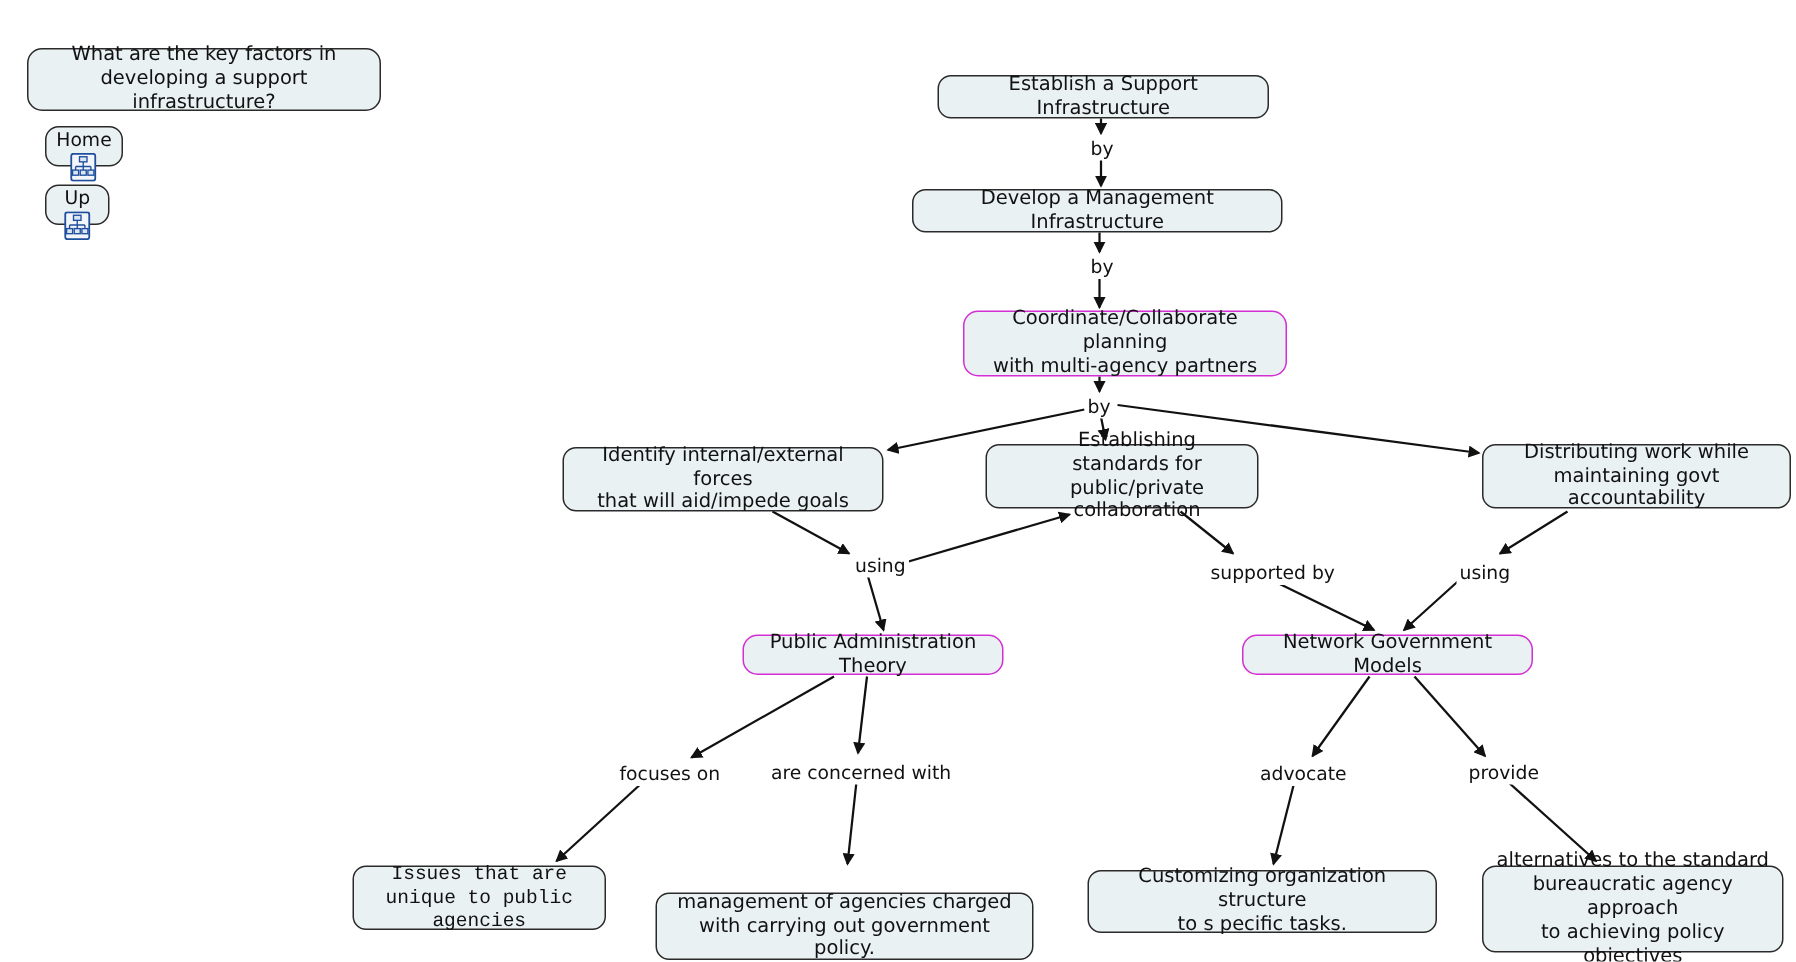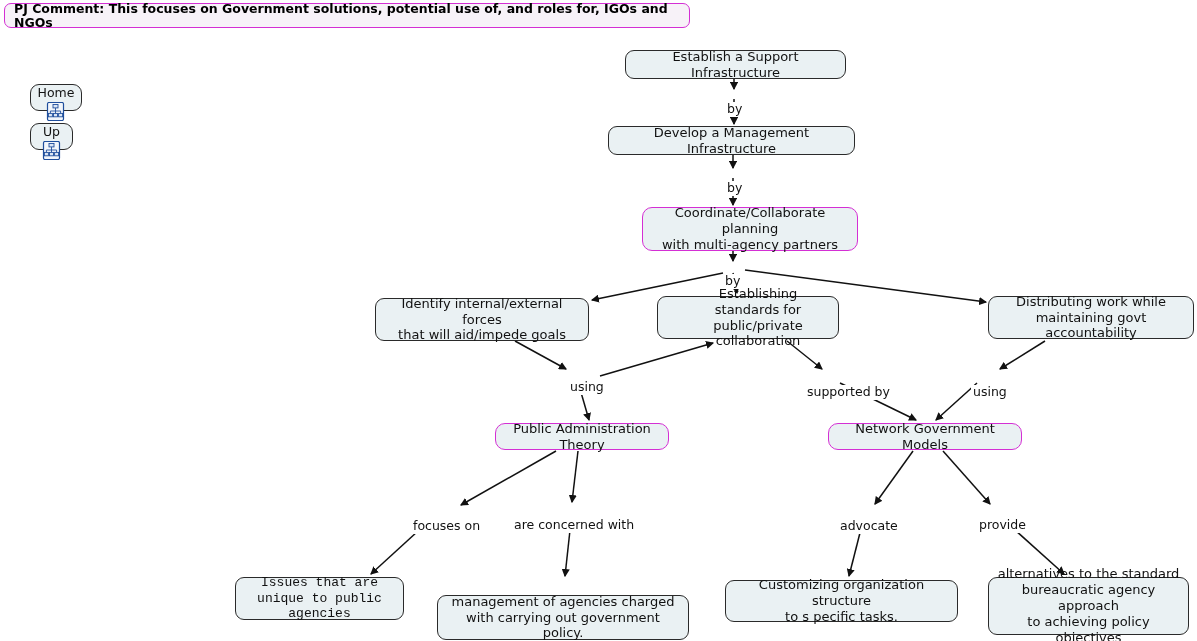--- a/index.html
+++ b/index.html
@@ -114,21 +114,20 @@
   
   .edge-label {
     position: absolute;
     font-size: 12.5px;
     color: #111111;
     background: #ffffff;
     line-height: 1;
     white-space: nowrap;
     padding: 1px 2px;
     z-index: 5;
-    margin-top: 10px;
   }
 </style>
 </head>
 <body>
 
 <div id="canvas">
 
   <svg id="edges" viewBox="0 0 1197 641" xmlns="http://www.w3.org/2000/svg">
     <defs>
       <marker id="arrow" viewBox="0 0 10 10" refX="8.6" refY="5" markerWidth="5.4" markerHeight="5.4" orient="auto-start-reverse">
@@ -179,22 +178,23 @@
       <line x1="913" y1="451" x2="875" y2="504"></line>
 
       <line x1="863" y1="521" x2="849" y2="576"></line>
 
       <line x1="943" y1="451" x2="990" y2="504"></line>
 
       <line x1="1005" y1="521" x2="1064" y2="574"></line>
     </g>
   </svg>
 
-  <div class="comment-banner" style="left:4px; top:3px; width:686px; height:25px;">PJ Comment: This focuses on Government solutions, potential use of, and roles for, IGOs and NGOs</div>
-
+
+  <div class="question-box" style="left:18px; top:32px; width:236px; height:42px;">What are the key factors in
+developing a support infrastructure?</div>
 
   <div class="nav-btn" style="left:30px; top:84px; width:52px; height:27px;">
     <span>Home</span>
   </div>
   <svg class="nav-icon" style="left:46px; top:102px;" viewBox="0 0 19 19">
     <rect x="1.5" y="0.5" width="16" height="18" rx="1.5" fill="#f2f6fb" stroke="#1f4e9c" stroke-width="1.2"></rect>
     <rect x="7" y="2.5" width="5" height="3.4" fill="#dbe6f5" stroke="#1f4e9c" stroke-width="0.9"></rect>
     <line x1="9.5" y1="6" x2="9.5" y2="9" stroke="#1f4e9c" stroke-width="0.9"></line>
     <line x1="4.4" y1="9" x2="14.6" y2="9" stroke="#1f4e9c" stroke-width="0.9"></line>
     <line x1="4.4" y1="9" x2="4.4" y2="11.4" stroke="#1f4e9c" stroke-width="0.9"></line>

